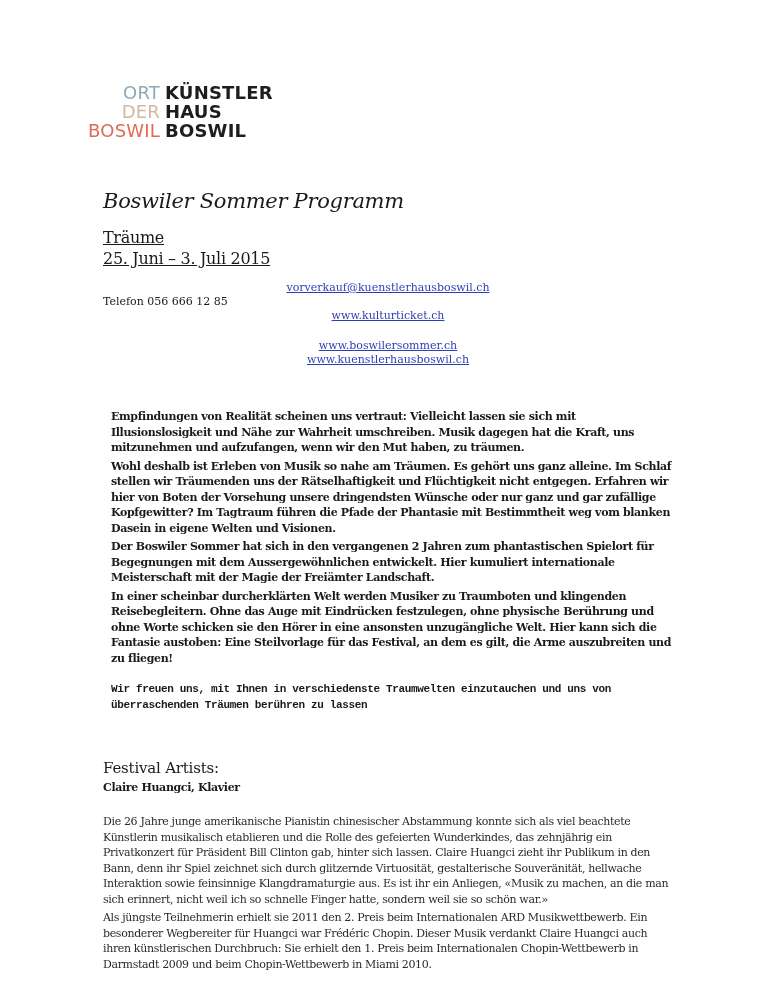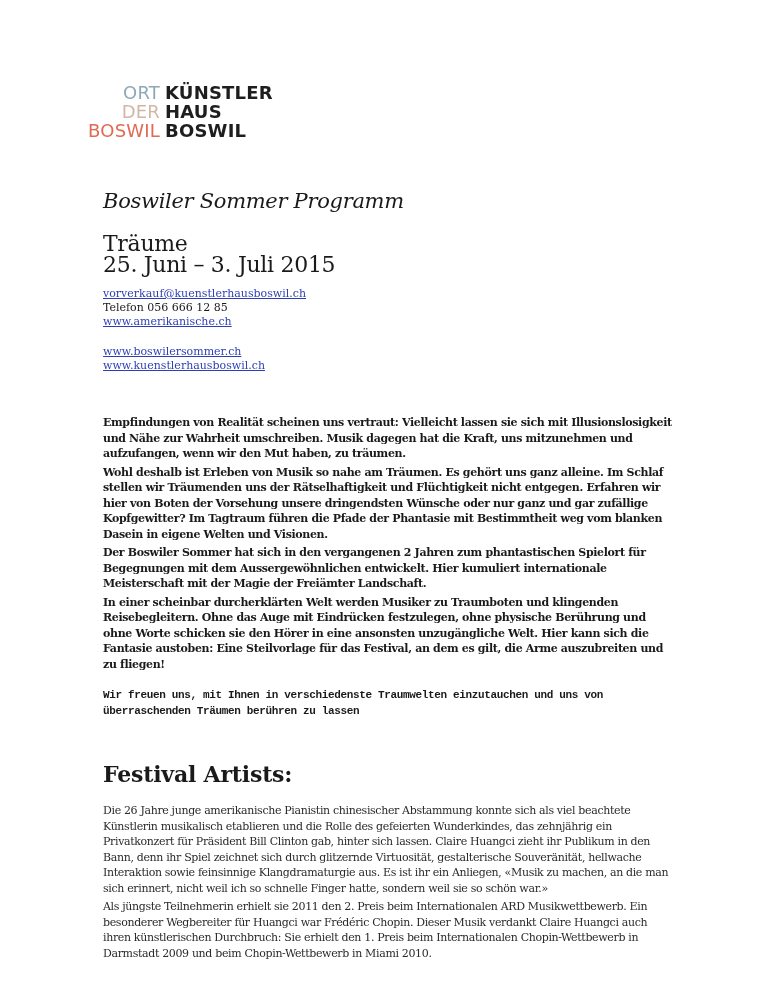--- a/index.html
+++ b/index.html
@@ -6,29 +6,29 @@
     body { width: 768px; height: 994px; position: relative; overflow: hidden; color: #1a1a1a; font-family: "DejaVu Serif", serif; }
     .logo { position: absolute; left: 88px; top: 83px; font-family: "DejaVu Sans", sans-serif; font-size: 18px; line-height: 19px; letter-spacing: 0.2px; }
     .logo-row { display: flex; }
     .logo-left { width: 72px; text-align: right; padding-right: 5px; font-weight: normal; }
     .logo-right { font-weight: bold; color: #1e1e1e; }
     .c1 { color: #8fa8b8; }
     .c2 { color: #d3b7a6; }
     .c3 { color: #e06a52; }
     .content { position: absolute; left: 103px; top: 188px; width: 570px; }
     h1.prog { font-size: 21px; font-weight: normal; margin: 0; line-height: 26px; letter-spacing: -0.3px; font-style: italic; }
-    .title-block { margin-top: 19px; font-size: 22px; line-height: 21px; letter-spacing: -0.3px; }
+    .title-block { margin-top: 13px; font-size: 16px; line-height: 21px; letter-spacing: -0.3px; text-decoration: underline; }
     .contacts { margin-top: 12px; font-size: 11px; line-height: 14px; }
-    .contacts a { color: #2d3fb5; text-decoration: underline; display: block; }
+    .contacts a { color: #2d3fb5; text-decoration: underline; display: block; text-align: center; }
     .contacts .tel { display: block; margin-bottom: 0; }
     .contacts .gap { margin-top: 16px; }
     .intro { margin-top: 42px; font-size: 11px; line-height: 15.5px; font-weight: bold; letter-spacing: -0.35px; }
-    .intro p { margin: 0 0 3px 0; }
+    .intro p { margin: 0 0 3px 8px; }
     .intro p.closing { margin-top: 16px; font-family: Liberation Mono, monospace; }
-    h2.artists { margin: 44px 0 0 0; font-size: 22px; font-weight: bold; line-height: 22px; letter-spacing: -0.2px; }
+    h2.artists { margin: 44px 0 0 0; font-size: 15px; font-weight: normal; line-height: 22px; letter-spacing: -0.2px; }
     .artist-name { font-size: 11px; font-weight: bold; line-height: 16px; margin-top: 1px; letter-spacing: -0.35px; }
     .bio { font-size: 11px; line-height: 15.5px; color: #2a2a2a; letter-spacing: -0.35px; margin-top: 18px; }
     .bio p { margin: 0 0 3px 0; }
   </style>
 </head>
 <body>
 
 <div class="logo">
   <div class="logo-row">
     <span class="logo-left c1">ORT</span>
@@ -47,31 +47,32 @@
 <div class="content">
   <h1 class="prog">Boswiler Sommer Programm</h1>
   <div class="title-block">
     <div>Träume</div>
     <div>25. Juni – 3. Juli 2015</div>
   </div>
 
   <div class="contacts">
     <a href="#">vorverkauf@kuenstlerhausboswil.ch</a>
     <span class="tel">Telefon 056 666 12 85</span>
-    <a href="#">www.amerikanische.ch</a>
+    <a href="#">www.kulturticket.ch</a>
     <a href="#" class="gap">www.boswilersommer.ch</a>
     <a href="#">www.kuenstlerhausboswil.ch</a>
   </div>
 
   <div class="intro">
     <p>Empfindungen von Realität scheinen uns vertraut: Vielleicht lassen sie sich mit Illusionslosigkeit und Nähe zur Wahrheit umschreiben. Musik dagegen hat die Kraft, uns mitzunehmen und aufzufangen, wenn wir den Mut haben, zu träumen.</p>
     <p>Wohl deshalb ist Erleben von Musik so nahe am Träumen. Es gehört uns ganz alleine. Im Schlaf stellen wir Träumenden uns der Rätselhaftigkeit und Flüchtigkeit nicht entgegen. Erfahren wir hier von Boten der Vorsehung unsere dringendsten Wünsche oder nur ganz und gar zufällige Kopfgewitter? Im Tagtraum führen die Pfade der Phantasie mit Bestimmtheit weg vom blanken Dasein in eigene Welten und Visionen.</p>
     <p>Der Boswiler Sommer hat sich in den vergangenen 2 Jahren zum phantastischen Spielort für Begegnungen mit dem Aussergewöhnlichen entwickelt. Hier kumuliert internationale Meisterschaft mit der Magie der Freiämter Landschaft.</p>
     <p>In einer scheinbar durcherklärten Welt werden Musiker zu Traumboten und klingenden Reisebegleitern. Ohne das Auge mit Eindrücken festzulegen, ohne physische Berührung und ohne Worte schicken sie den Hörer in eine ansonsten unzugängliche Welt. Hier kann sich die Fantasie austoben: Eine Steilvorlage für das Festival, an dem es gilt, die Arme auszubreiten und zu fliegen!</p>
     <p class="closing">Wir freuen uns, mit Ihnen in verschiedenste Traumwelten einzutauchen und uns von überraschenden Träumen berühren zu lassen</p>
   </div>
 
   <h2 class="artists">Festival Artists:</h2>
+  <div class="artist-name">Claire Huangci, Klavier</div>
   <div class="bio">
     <p>Die 26 Jahre junge amerikanische Pianistin chinesischer Abstammung konnte sich als viel beachtete Künstlerin musikalisch etablieren und die Rolle des gefeierten Wunderkindes, das zehnjährig ein Privatkonzert für Präsident Bill Clinton gab, hinter sich lassen. Claire Huangci zieht ihr Publikum in den Bann, denn ihr Spiel zeichnet sich durch glitzernde Virtuosität, gestalterische Souveränität, hellwache Interaktion sowie feinsinnige Klangdramaturgie aus. Es ist ihr ein Anliegen, «Musik zu machen, an die man sich erinnert, nicht weil ich so schnelle Finger hatte, sondern weil sie so schön war.»</p>
     <p>Als jüngste Teilnehmerin erhielt sie 2011 den 2. Preis beim Internationalen ARD Musikwettbewerb. Ein besonderer Wegbereiter für Huangci war Frédéric Chopin. Dieser Musik verdankt Claire Huangci auch ihren künstlerischen Durchbruch: Sie erhielt den 1. Preis beim Internationalen Chopin-Wettbewerb in Darmstadt 2009 und beim Chopin-Wettbewerb in Miami 2010.</p>
   </div>
 </div>
 
 </body></html>

